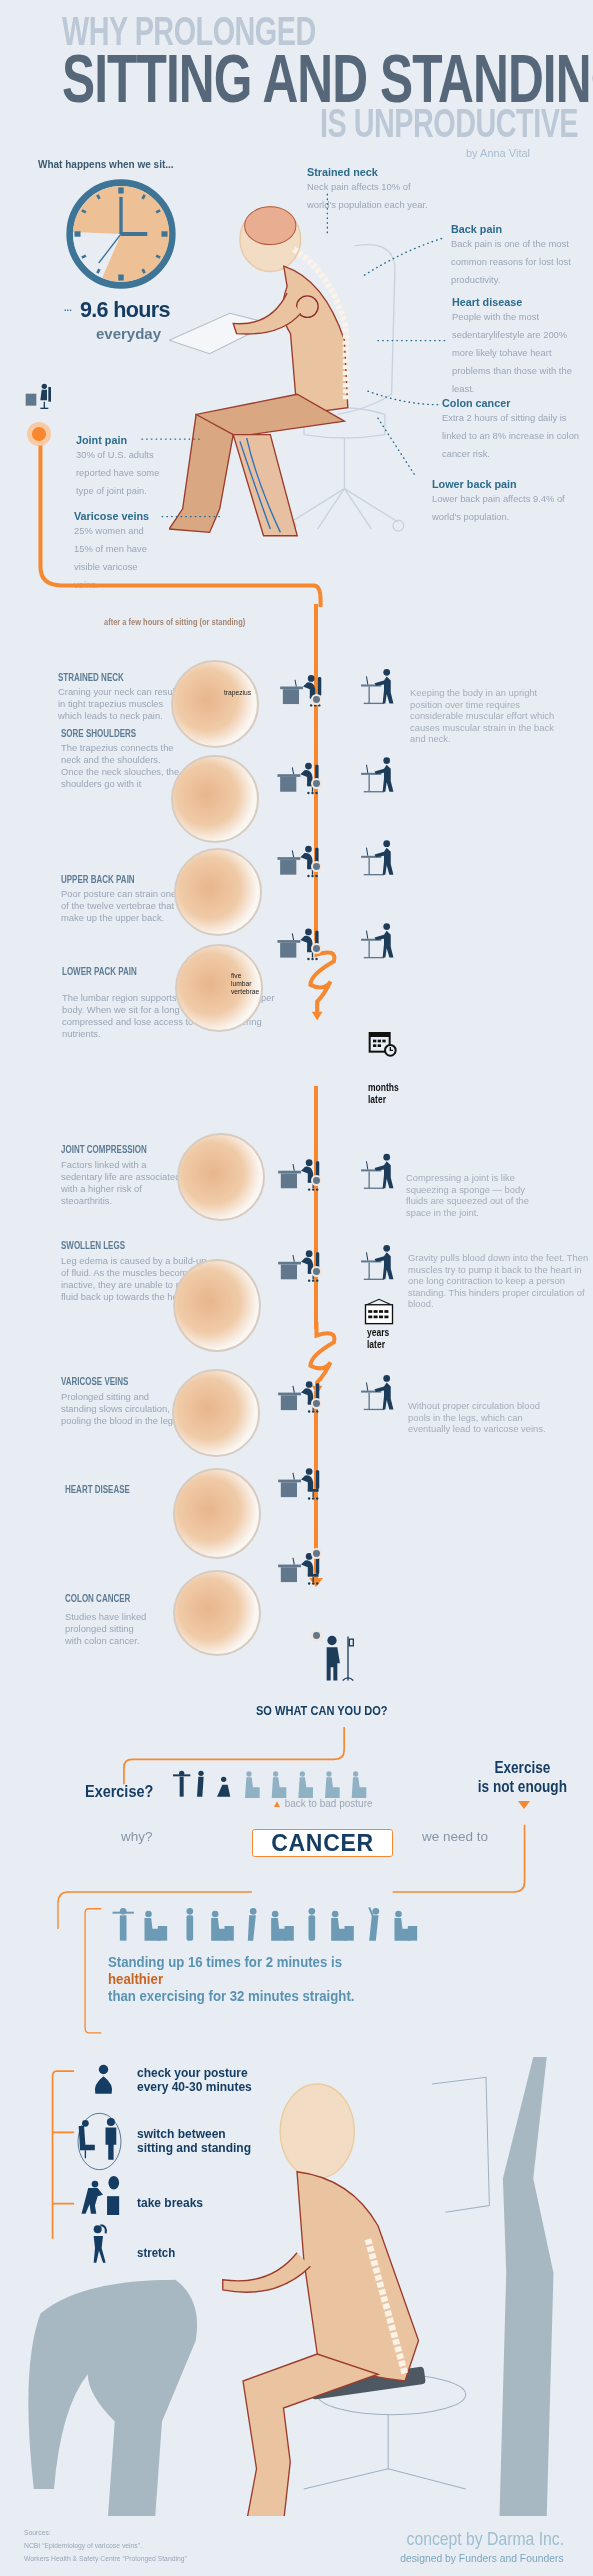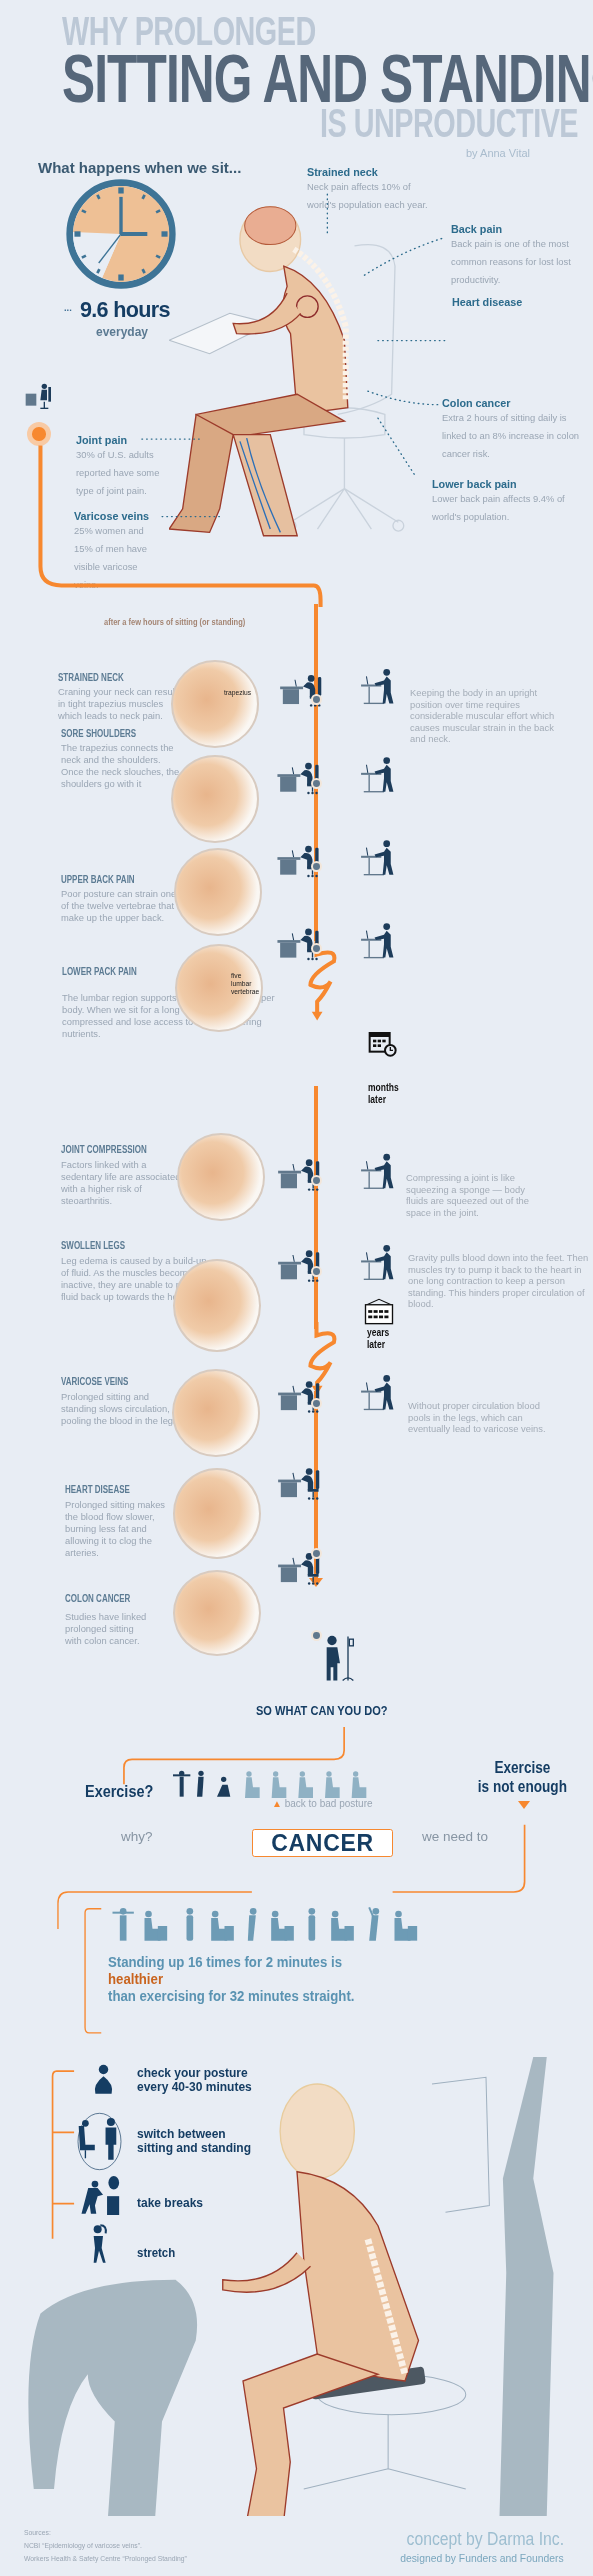--- a/index.html
+++ b/index.html
@@ -2,21 +2,21 @@
 <html style="font-size:10.8px"><head>
 <meta charset="utf-8">
 <style>
   * { box-sizing: border-box; margin: 0; padding: 0; }
   html, body { width: 594px; background: #e8edf4; }
   body { position: relative; height: 2576px; overflow: hidden; font-family: "Liberation Sans", sans-serif; }
   .abs { position: absolute; }
   .title-sm { font-family: "Liberation Sans", sans-serif; font-weight: bold; color: #bcc8d6; letter-spacing: -0.7px; transform: scaleX(0.72); transform-origin: left top; white-space: nowrap; }
   .title-big { font-family: "Liberation Sans", sans-serif; font-weight: bold; color: #56677a; letter-spacing: -1.3px; transform: scaleX(0.72); transform-origin: left top; white-space: nowrap; }
   .author { color: #a9bccd; font-size: 11px; text-align: center; }
-  .q { color: #3b5a72; font-size: 15px; font-weight: bold; }
+  .q { color: #3b5a72; font-size: 10px; font-weight: bold; }
   .stat-h { color: #2c6b8c; font-weight: bold; font-size: 10.8px; }
   .stat-p { color: #9aa6b4; font-size: 9.4px; line-height: 18px; }
   .cond-h { color: #5c7b93; font-weight: bold; font-size: 10px; transform: scaleX(0.8); transform-origin: left top; white-space: nowrap; }
   .cond-p { color: #9aa6b4; font-size: 9.4px; line-height: 12px; }
   .side-p { color: #a4adb8; font-size: 9.4px; line-height: 11.5px; }
   .orange-line { background: #f7882f; }
   .dot { width: 10.8px; height: 10.8px; border-radius: 50%; background: #61788c; border: 2px solid #f2e6da; }
   .circle { border-radius: 50%; border: 2px solid #d8cbc0; background: radial-gradient(circle at 40% 45%, #e8b58c 0%, #f0cba8 45%, #faf7f3 70%); overflow: hidden; }
   .later { font-size: 10px; font-weight: bold; color: #111; line-height: 11.5px; transform: scaleX(0.85); transform-origin: left top; }
   .navy { color: #153d63; }
@@ -54,21 +54,21 @@
       <line x1="25" y1="48" x2="31" y2="51"></line>
         <line x1="48" y1="25" x2="51" y2="31"></line>
     </g>
     <line x1="83" y1="83" x2="83" y2="28" stroke="#3e7496" stroke-width="5"></line>
     <line x1="83" y1="83" x2="122" y2="83" stroke="#3e7496" stroke-width="6"></line>
     <line x1="83" y1="83" x2="50" y2="126" stroke="#3e7496" stroke-width="2"></line>
   </svg>
 </div>
 <div class="abs navy" style="left:64px;top:302px;font-size:9.4px;font-weight:bold;color:#3e6e94;">...</div>
 <div class="abs navy" style="left:80px;top:297px;font-size:21.6px;font-weight:bold;letter-spacing:-0.7px;">9.6 hours</div>
-<div class="abs" style="left:96px;top:325px;font-size:12px;color:#5b7a92;font-weight:bold;">everyday</div>
+<div class="abs" style="left:96px;top:325px;font-size:15px;color:#5b7a92;font-weight:bold;">everyday</div>
 
 <div class="abs" style="left:169px;top:192px;width:243px;height:364px;">
   <svg width="243" height="364" viewBox="0 0 360 540">
 
     <g fill="none" stroke="#c9d2dc" stroke-width="2">
       <path d="M275 80 Q330 70 335 110 L330 300 Q300 320 250 330"></path>
       <path d="M200 330 Q260 310 320 330 L320 360 Q260 370 200 360 Z"></path>
       <line x1="260" y1="365" x2="260" y2="440"></line>
       <path d="M180 490 L260 440 L340 490 M220 500 L260 440 L300 500"></path>
       <circle cx="180" cy="495" r="8"></circle>
@@ -100,20 +100,21 @@
 <div class="abs" style="left:307px;top:166px;width:135px;">
   <div class="stat-h">Strained neck</div>
   <div class="stat-p">Neck pain affects 10% of world's population each year.</div>
 </div>
 <div class="abs" style="left:451px;top:223px;width:135px;">
   <div class="stat-h">Back pain</div>
   <div class="stat-p">Back pain is one of the most common reasons for lost lost productivity.</div>
 </div>
 <div class="abs" style="left:452px;top:296px;width:132px;">
   <div class="stat-h">Heart disease</div>
+  <div class="stat-p">People with the most sedentarylifestyle are 200% more likely tohave heart problems than those with the least.</div>
 </div>
 <div class="abs" style="left:442px;top:397px;width:142px;">
   <div class="stat-h">Colon cancer</div>
   <div class="stat-p">Extra 2 hours of sitting daily is linked to an 8% increase in colon cancer risk.</div>
 </div>
 <div class="abs" style="left:432px;top:478px;width:142px;">
   <div class="stat-h">Lower back pain</div>
   <div class="stat-p">Lower back pain affects 9.4% of world's population.</div>
 </div>
 <div class="abs" style="left:76px;top:434px;width:88px;">
@@ -248,21 +249,20 @@
 <div class="abs circle" style="left:173px;top:1259px;width:88px;height:93px;"></div>
 
 <div class="abs" style="left:61px;top:1376px;width:121px;">
   <div class="cond-h">VARICOSE VEINS</div>
   <div class="cond-p" style="margin-top:4px;">Prolonged sitting and standing slows circulation, pooling the blood in the legs.</div>
 </div>
 <div class="abs circle" style="left:172px;top:1369px;width:88px;height:88px;"></div>
 
 <div class="abs" style="left:65px;top:1484px;width:108px;">
   <div class="cond-h">HEART DISEASE</div>
-  <div class="cond-p" style="margin-top:4px;">Prolonged sitting makes the blood flow slower, burning less fat and allowing it to clog the arteries.</div>
 </div>
 <div class="abs circle" style="left:173px;top:1468px;width:88px;height:91px;"></div>
 
 <div class="abs" style="left:65px;top:1593px;width:88px;">
   <div class="cond-h">COLON CANCER</div>
   <div class="cond-p" style="margin-top:6.7px;">Studies have linked prolonged sitting with colon cancer.</div>
 </div>
 <div class="abs circle" style="left:173px;top:1570px;width:88px;height:86px;"></div>
 
 <div id="timeline-rows"></div>

